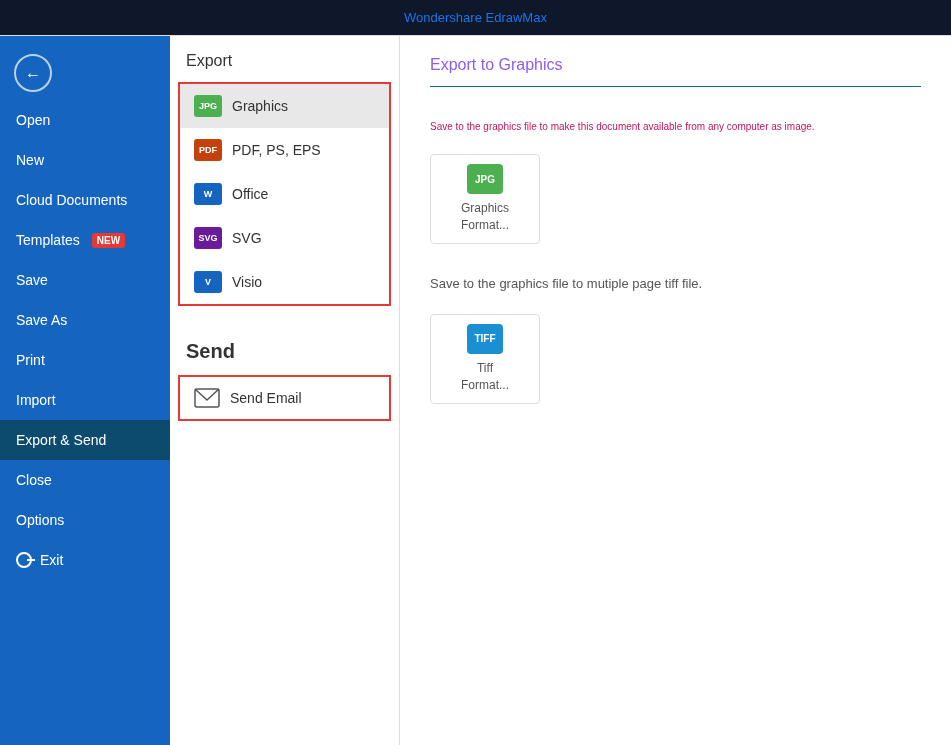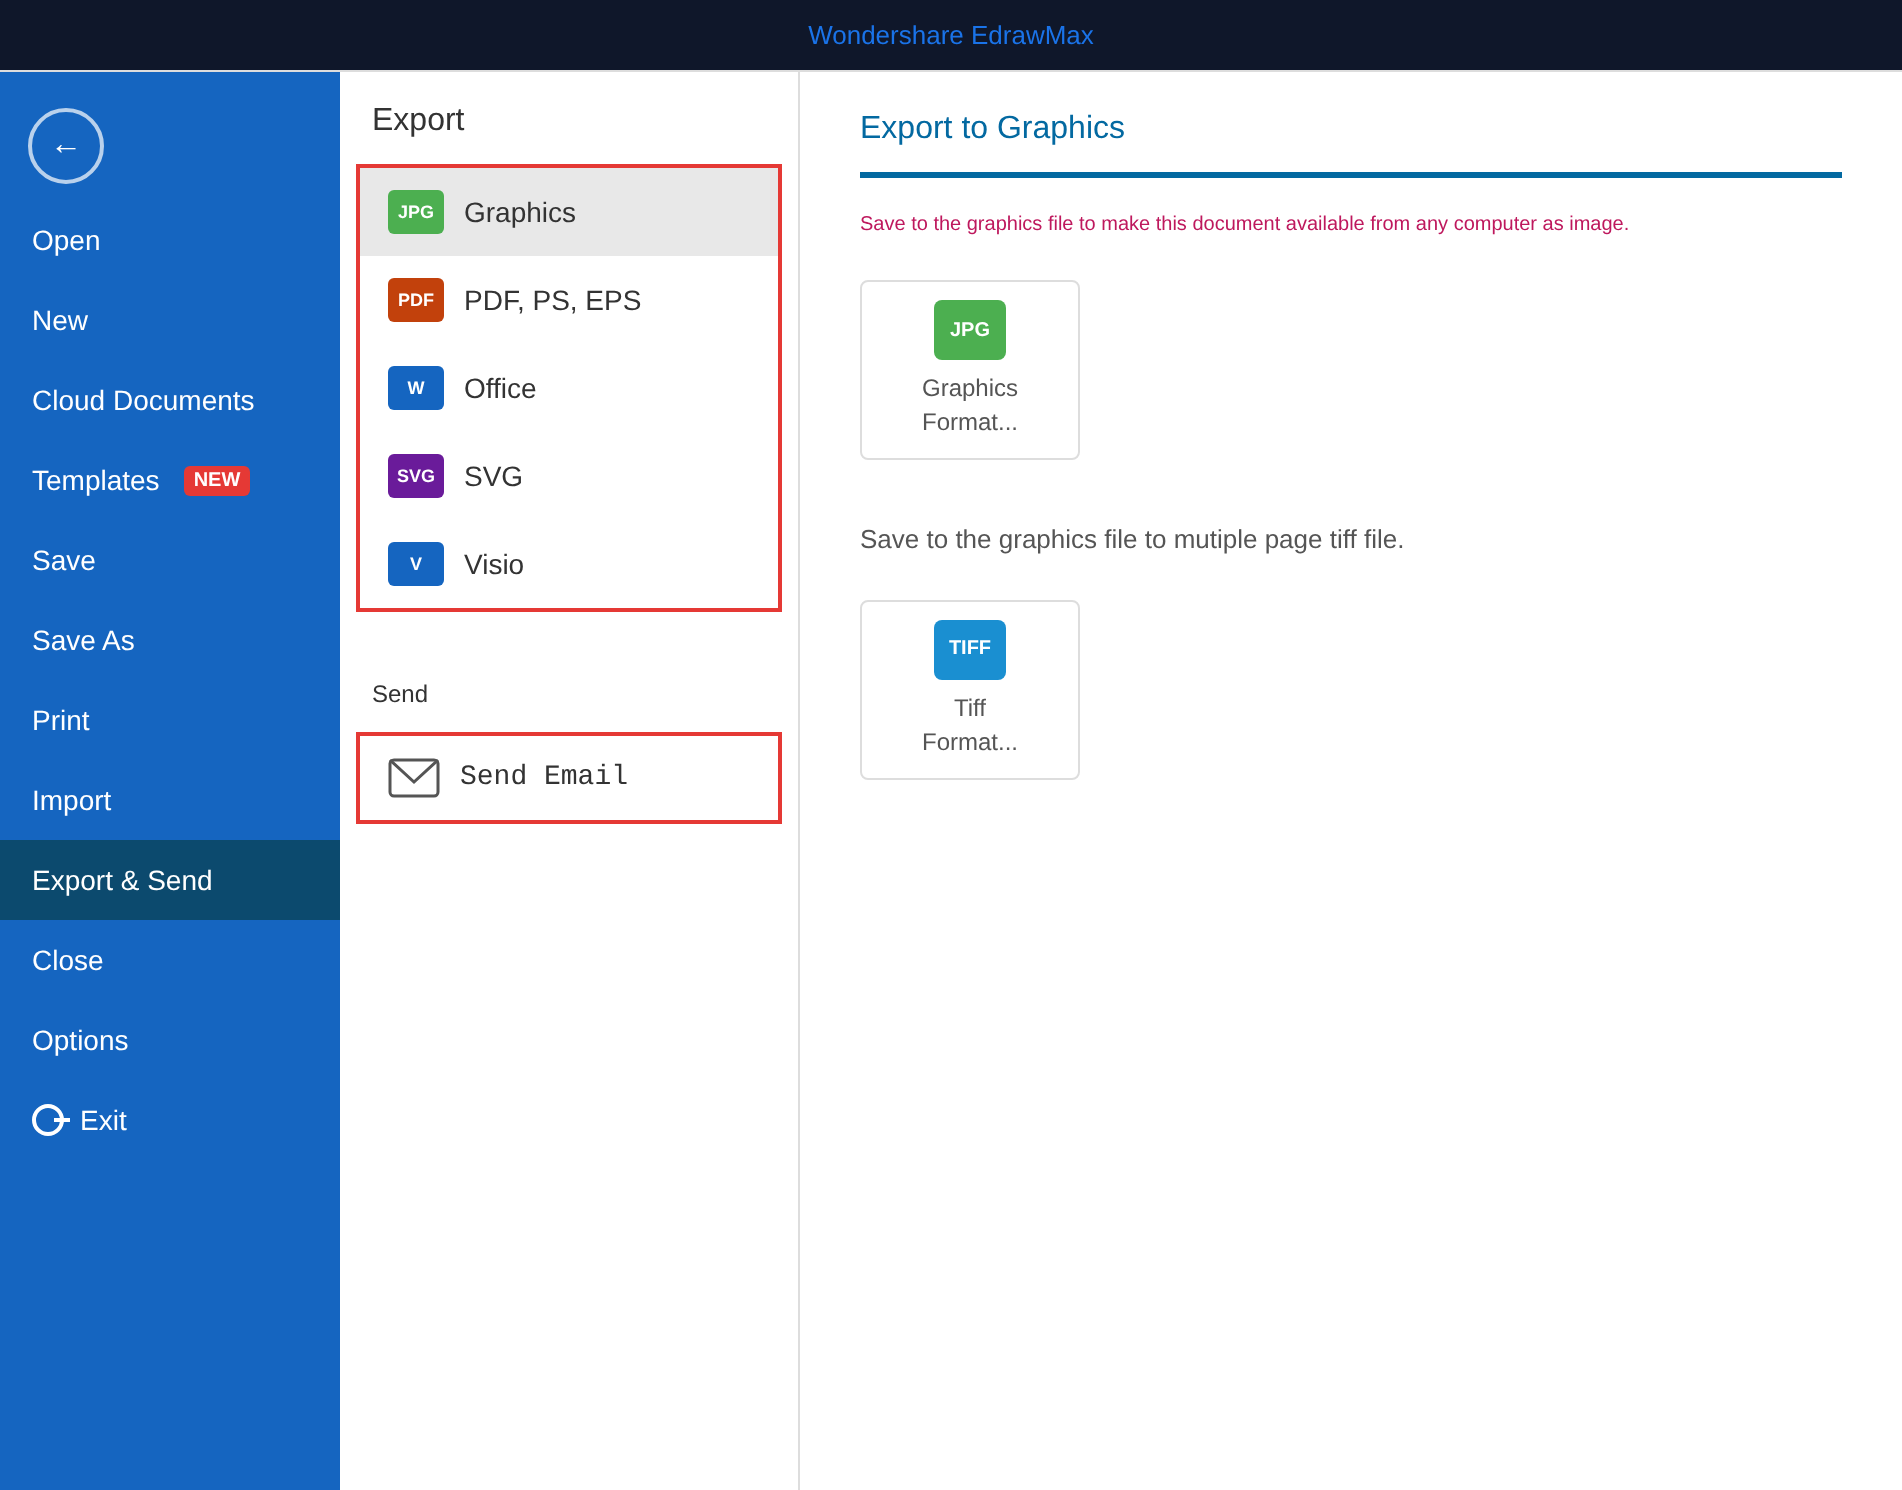--- a/index.html
+++ b/index.html
@@ -163,31 +163,30 @@
     .icon-badge.word { background: #1565c0; }
     .icon-badge.html { background: #ff6f00; }
     .icon-badge.svg { background: #6a1b9a; }
     .icon-badge.visio { background: #1565c0; }
 
     .send-section {
       margin-top: 16px;
     }
 
     .send-section-title {
-      font-size: 12px;
+      font-size: 20px;
       color: #333;
       padding: 0 16px 12px 16px;
-      font-weight: 400;
+      font-weight: 700;
       margin-top: 34px;
     }
 
     .send-list {
       border: 2px solid #e53935;
       margin: 0 8px;
-      font-family: Liberation Mono, monospace;
     }
 
     .send-item {
       display: flex;
       align-items: center;
       gap: 10px;
       padding: 11px 14px;
       cursor: pointer;
       font-size: 14px;
       color: #333;
@@ -195,25 +194,25 @@
 
     
     .right-panel {
       flex: 1;
       padding: 20px 30px;
       overflow-y: auto;
     }
 
     .right-title {
       font-size: 16px;
-      color: #0369a1;
+      color: #8b5cf6;
       font-weight: 400;
       padding-bottom: 12px;
-      border-bottom: 3px solid #0369a1;
-      margin-bottom: 16px;
+      border-bottom: 1px solid #0369a1;
+      margin-bottom: 32px;
     }
 
     .description {
       font-size: 10px;
       color: #be185d;
       margin-bottom: 20px;
       line-height: 1.5;
     }
 
     .format-cards {

